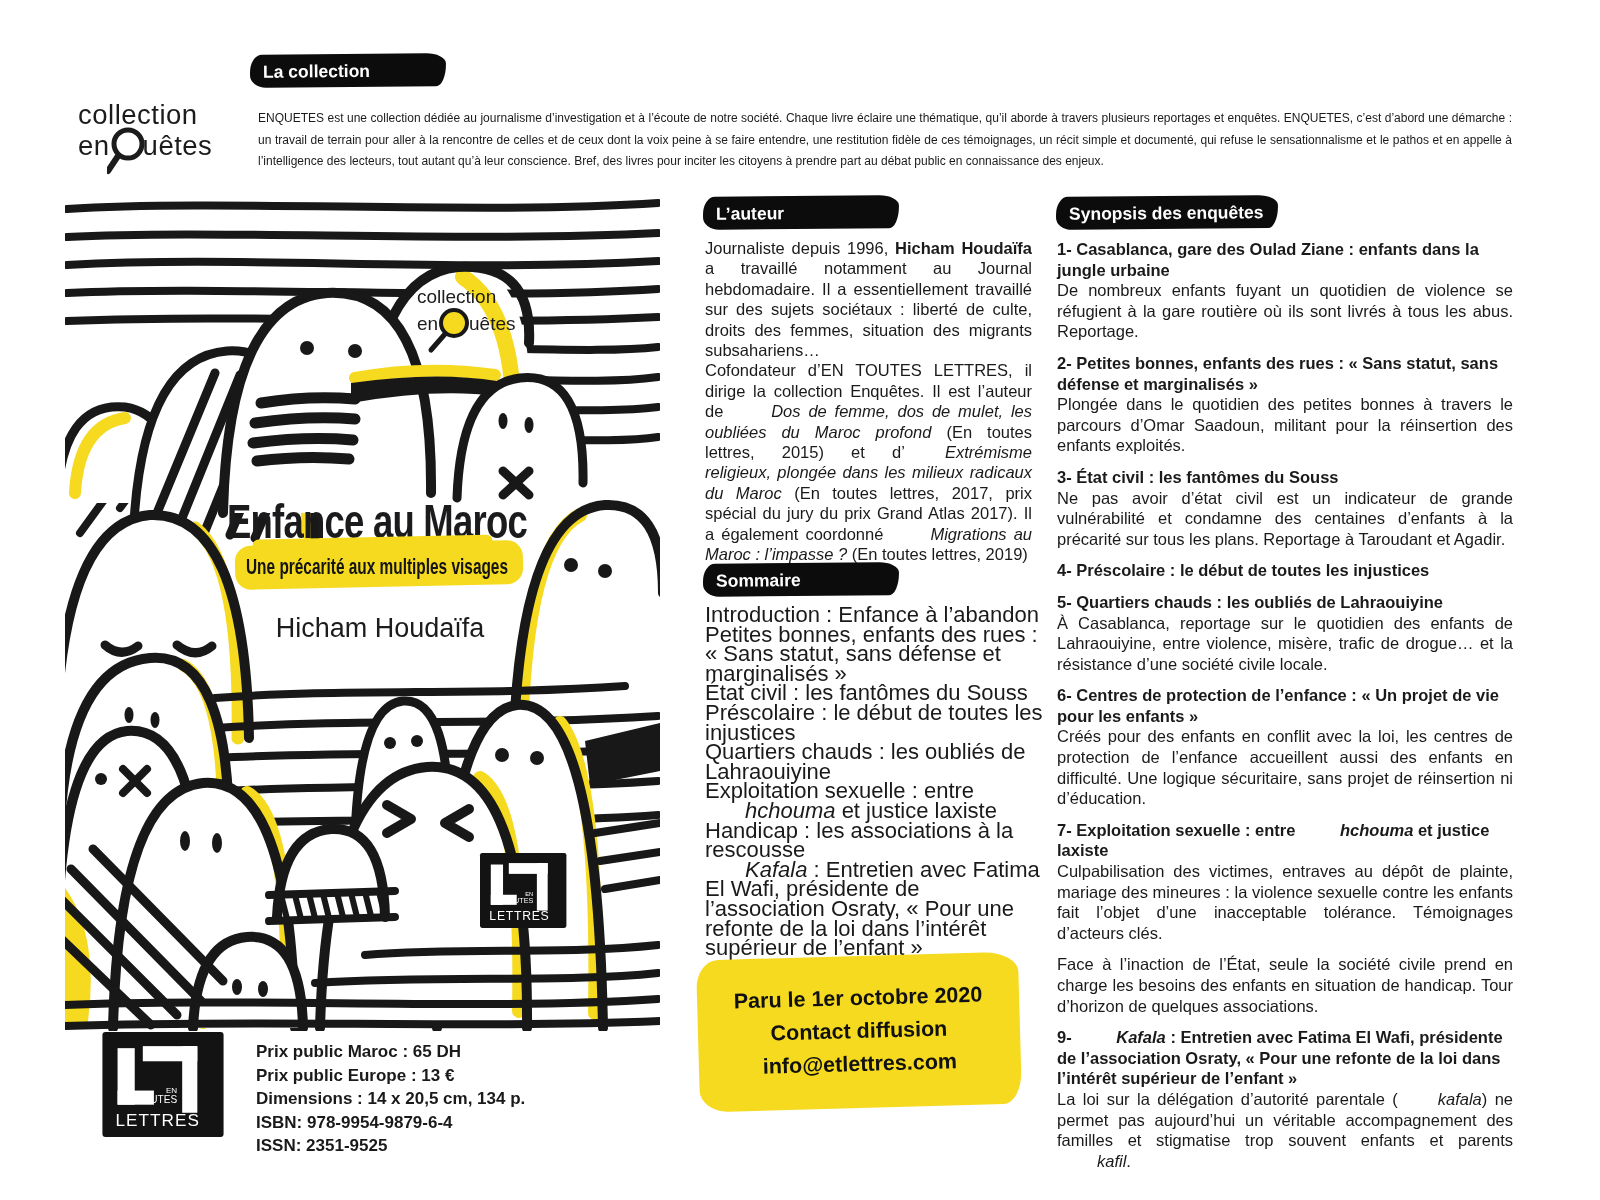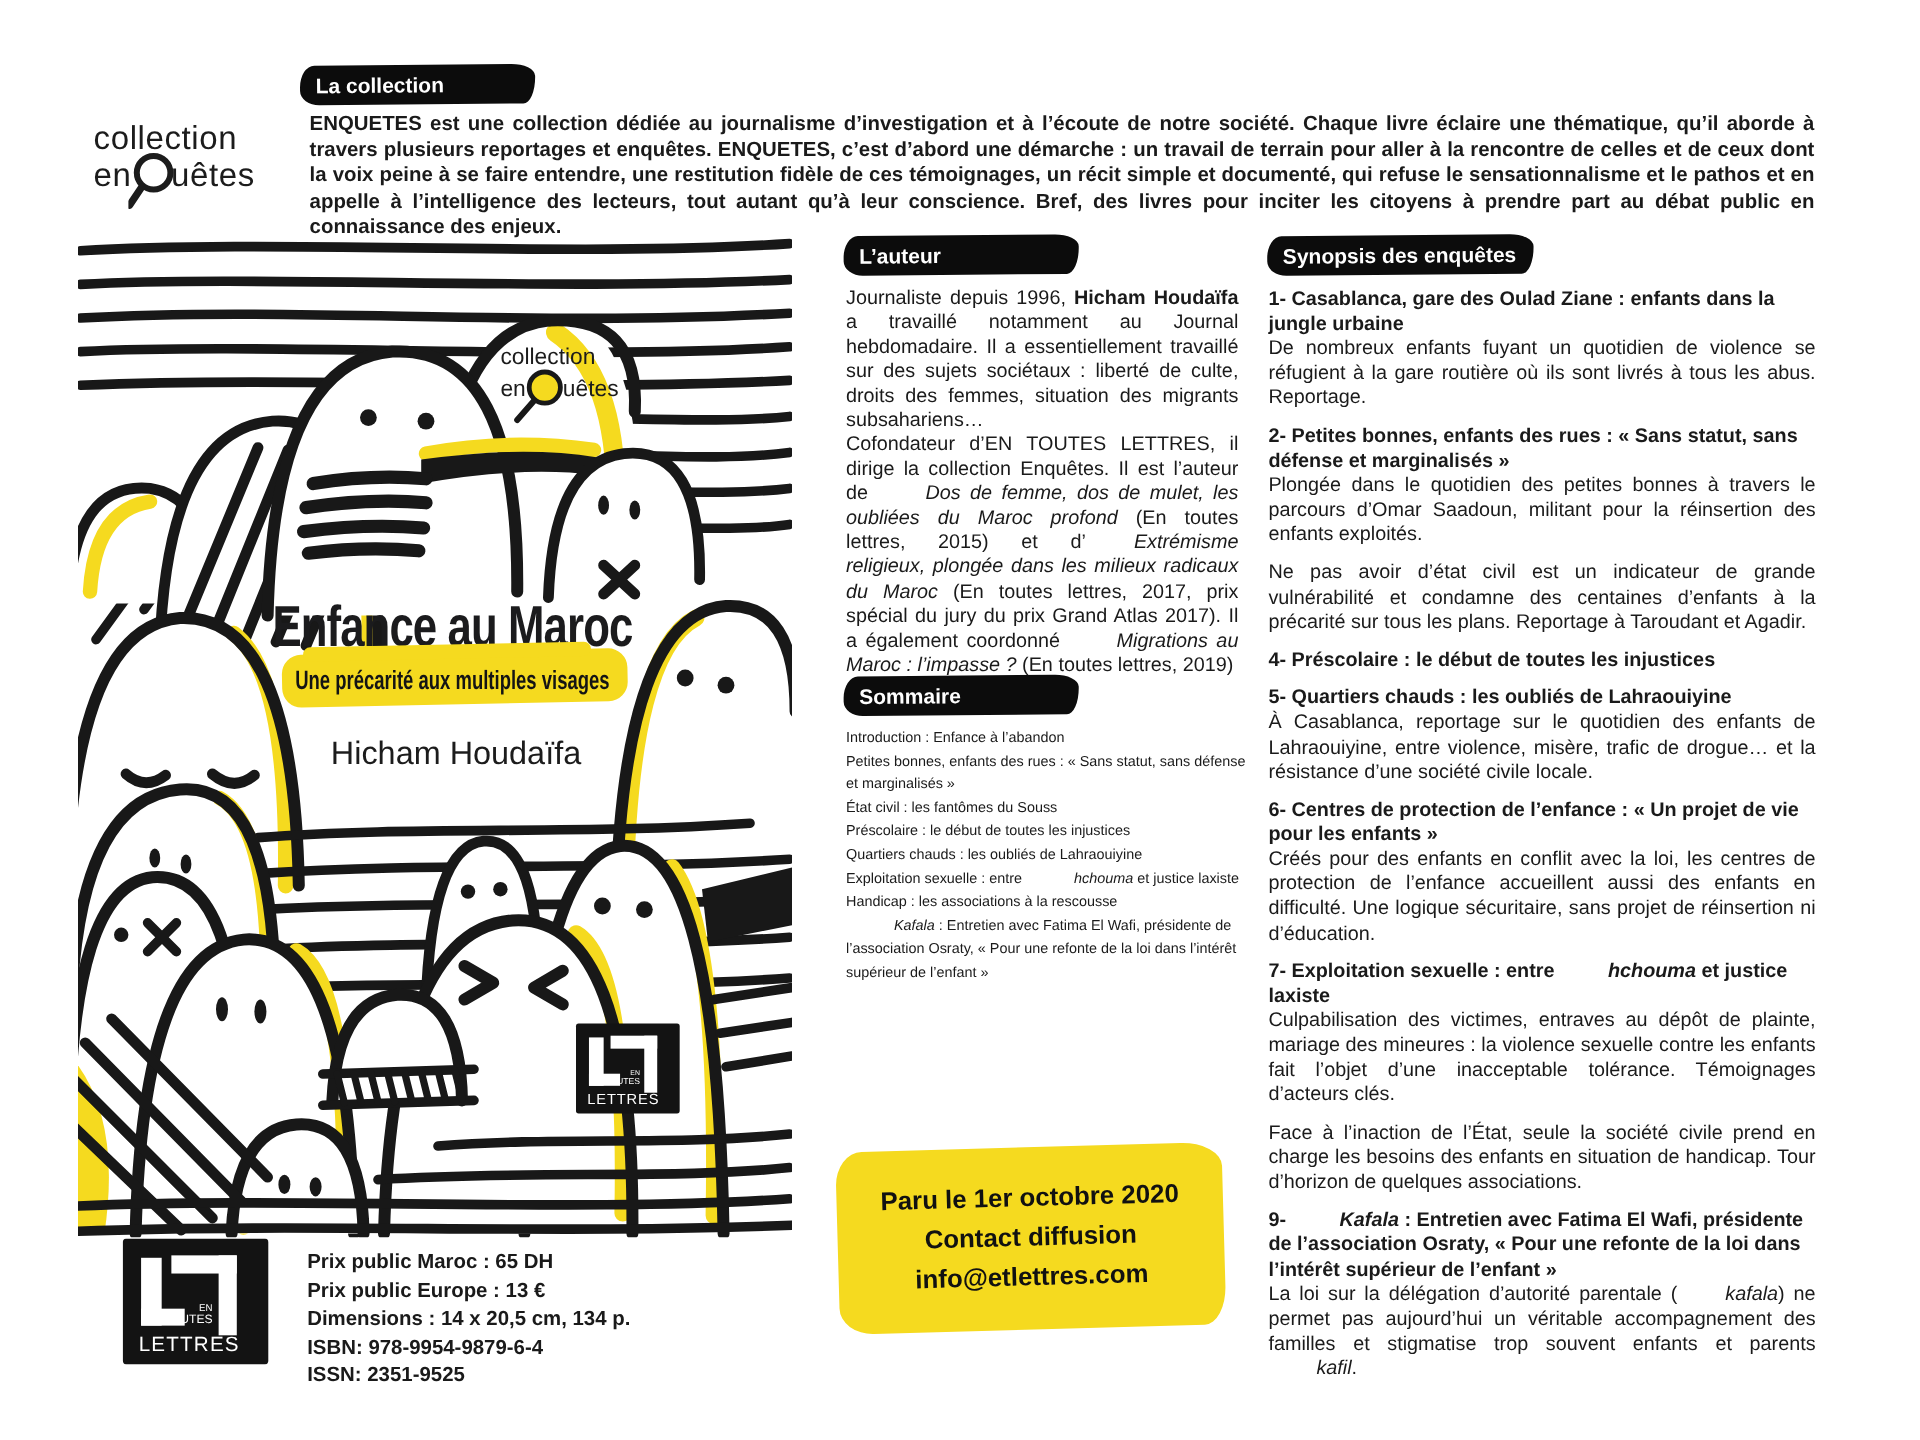--- a/index.html
+++ b/index.html
@@ -20,27 +20,27 @@
     border-radius:12px 20px 10px 16px / 18px 10px 22px 12px;
     transform:rotate(-.5deg);
   }
 
   
   #brand-logo{left:78px;top:99px;font-size:27.5px;line-height:31px;color:#1c1c1c;letter-spacing:.5px;}
   .brand-l2{display:flex;align-items:flex-end;margin-top:-3px;}
   .mag-svg{width:40px;height:50px;margin:0 -4px -16px -3px;}
 
   
-  #collection-body{left:258px;top:92px;width:1254px;font-size:17px;line-height:21.6px;text-align:justify;font-weight:bold;}
+  #collection-body{left:258px;top:108px;width:1254px;font-size:12px;line-height:21.6px;text-align:justify;}
 
   
   #author-badge{left:703px;top:196px;}
   #author-bio{left:705px;top:238px;width:327px;font-size:16.5px;line-height:20.4px;text-align:justify;}
   #sommaire-badge{left:703px;top:563px;}
-  #sommaire-list{left:705px;top:605px;width:338px;font-size:12px;line-height:19.6px;}
+  #sommaire-list{left:705px;top:605px;width:338px;font-size:22px;line-height:19.6px;}
   #release{
     left:698px;top:956px;width:322px;height:152px;background:#F5DA1F;
     transform:rotate(-1.6deg);
     border-radius:22px 34px 18px 28px / 28px 20px 32px 22px;
     text-align:center;font-weight:700;font-size:21.5px;line-height:33px;
     padding-top:26px;box-sizing:border-box;color:#111;
   }
 
   
   #synopsis-badge{left:1056px;top:196px;}
@@ -318,20 +318,21 @@
 <div class="abs" id="synopsis-list">
   <div class="syn-item">
     <div class="syn-title"><span>1- Casablanca, gare des Oulad Ziane : enfants dans la jungle urbaine</span></div>
     <div class="syn-body"><span>De nombreux enfants fuyant un quotidien de violence se réfugient à la gare routière où ils sont livrés à tous les abus. Reportage.</span></div>
   </div>
   <div class="syn-item">
     <div class="syn-title"><span>2- Petites bonnes, enfants des rues : « Sans statut, sans défense et marginalisés »</span></div>
     <div class="syn-body"><span>Plongée dans le quotidien des petites bonnes à travers le parcours d’Omar Saadoun, militant pour la réinsertion des enfants exploités.</span></div>
   </div>
   <div class="syn-item">
+    <div class="syn-title"><span>3- État civil : les fantômes du Souss</span></div>
     <div class="syn-body"><span>Ne pas avoir d’état civil est un indicateur de grande vulnérabilité et condamne des centaines d’enfants à la précarité sur tous les plans. Reportage à Taroudant et Agadir.</span></div>
   </div>
   <div class="syn-item">
     <div class="syn-title"><span>4- Préscolaire : le début de toutes les injustices</span></div>
   </div>
   <div class="syn-item">
     <div class="syn-title"><span>5- Quartiers chauds : les oubliés de Lahraouiyine</span></div>
     <div class="syn-body"><span>À Casablanca, reportage sur le quotidien des enfants de Lahraouiyine, entre violence, misère, trafic de drogue… et la résistance d’une société civile locale.</span></div>
   </div>
   <div class="syn-item">

